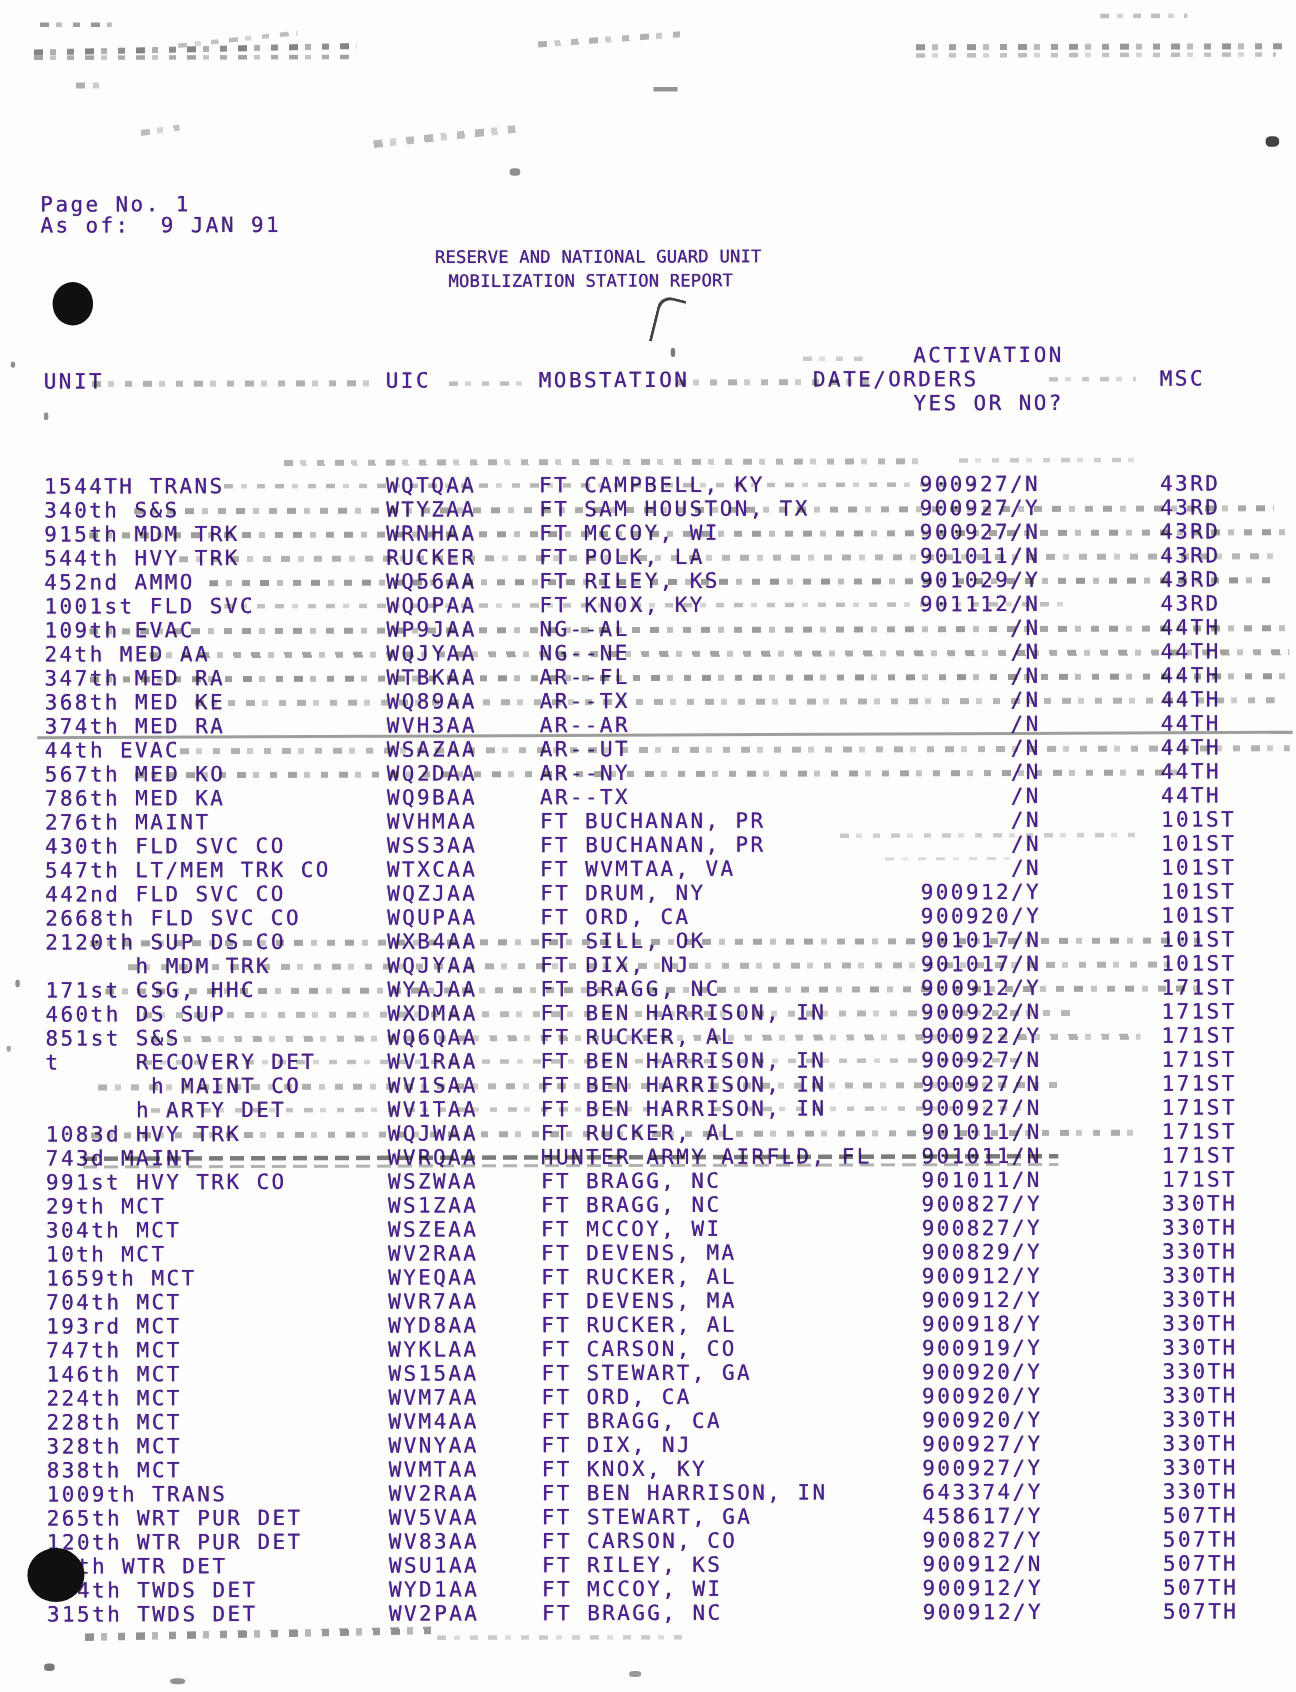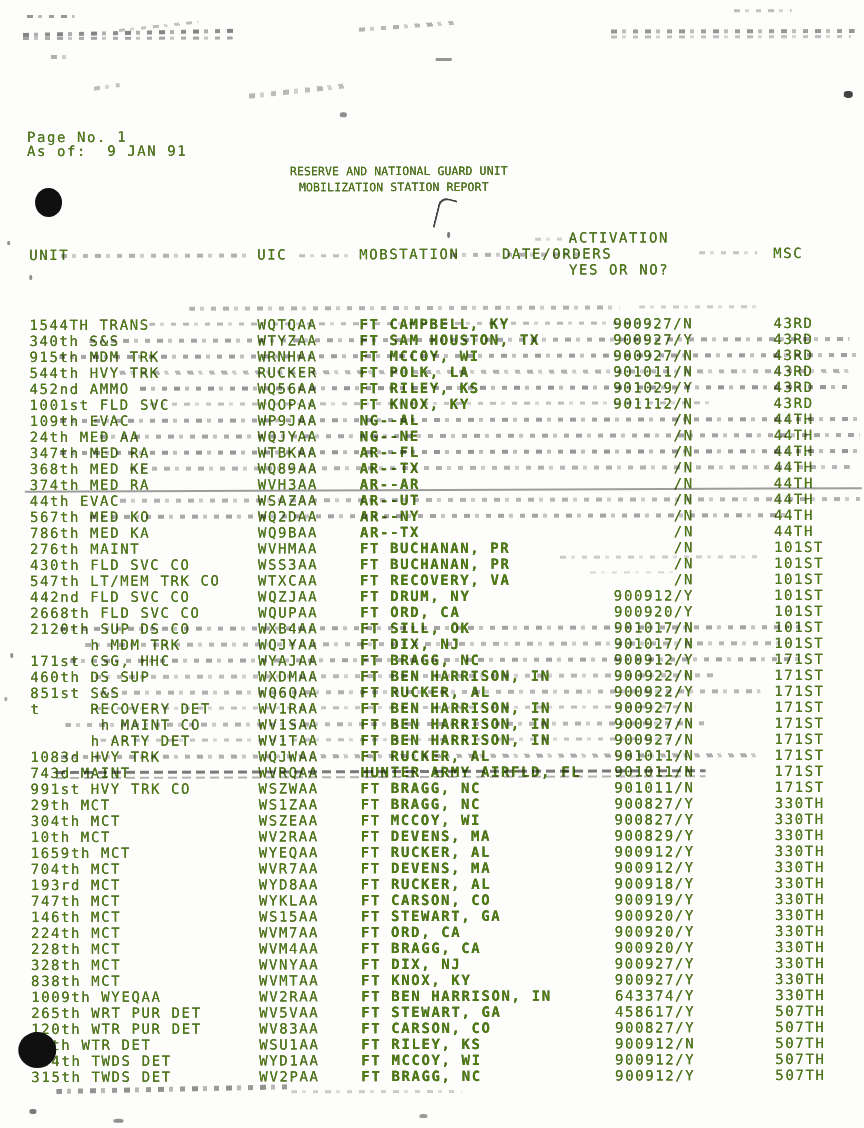--- a/index.html
+++ b/index.html
@@ -2,21 +2,21 @@
 <html><head>
 <meta charset="utf-8">
 <style>
   html,body{margin:0;padding:0;background:#ffffff;}
   .page{
     position:relative;
     width:864px;height:1128px;
     background:#fdfdfc;
     overflow:hidden;
     font-family:"DejaVu Sans Mono","Liberation Mono",monospace;
-    color:#4d7c0f;
+    color:#4c1d95;
   }
   .sheet{position:absolute;inset:0;transform:rotate(-0.15deg);}
   .txt{
     position:absolute;
     font-size:14px;line-height:16px;letter-spacing:1.6px;
     white-space:pre;
     text-shadow:0 0 0.6px rgba(25,25,25,.75);
   }
   .title-line{
     position:absolute;
@@ -26,24 +26,24 @@
   }
   .row{position:absolute;left:0;width:864px;height:16px;}
   .cell{
     position:absolute;top:0;
     font-size:14px;line-height:16px;letter-spacing:1.6px;
     white-space:pre;
     text-shadow:0 0 0.6px rgba(25,25,25,.75);
   }
   .c-unit{left:30px;}
   .c-uic{left:258px;}
-  .c-mobstation{left:360px;font-weight:bold;}
+  .c-mobstation{left:360px;}
   .c-activation{left:470px;width:224px;text-align:right;}
   .c-msc{left:774px;}
-  .hdr-activation{left:446px;width:224px;text-align:right;}
+  .hdr-activation{left:486px;width:224px;text-align:right;}
   
   .art{position:absolute;pointer-events:none;}
   .a-band{background:repeating-linear-gradient(90deg,
       rgba(20,20,20,.55) 0 6px, rgba(20,20,20,0) 6px 11px,
       rgba(20,20,20,.35) 11px 15px, rgba(20,20,20,0) 15px 22px,
       rgba(20,20,20,.5) 22px 27px, rgba(20,20,20,0) 27px 34px);}
   .a-line{background:rgba(20,20,20,.75);}
   .a-dash{background:repeating-linear-gradient(90deg,
       rgba(20,20,20,.8) 0 9px, rgba(20,20,20,0) 9px 14px);}
   .a-dot{background:#101010;border-radius:50%;}
@@ -180,21 +180,21 @@
         <div class="row" style="top: 556px;">
     <span class="cell c-unit">430th FLD SVC CO</span>
     <span class="cell c-uic">WSS3AA</span>
     <span class="cell c-mobstation">FT BUCHANAN, PR</span>
     <span class="cell c-activation">/N</span>
     <span class="cell c-msc">101ST</span>
   </div>
         <div class="row" style="top: 572px;">
     <span class="cell c-unit">547th LT/MEM TRK CO</span>
     <span class="cell c-uic">WTXCAA</span>
-    <span class="cell c-mobstation">FT RECOVERY, VA</span>
+    <span class="cell c-mobstation">FT WVMTAA, VA</span>
     <span class="cell c-activation">/N</span>
     <span class="cell c-msc">101ST</span>
   </div>
         <div class="row" style="top: 588px;">
     <span class="cell c-unit">442nd FLD SVC CO</span>
     <span class="cell c-uic">WQZJAA</span>
     <span class="cell c-mobstation">FT DRUM, NY</span>
     <span class="cell c-activation">900912/Y</span>
     <span class="cell c-msc">101ST</span>
   </div>
@@ -360,21 +360,21 @@
     <span class="cell c-msc">330TH</span>
   </div>
         <div class="row" style="top: 972px;">
     <span class="cell c-unit">838th MCT</span>
     <span class="cell c-uic">WVMTAA</span>
     <span class="cell c-mobstation">FT KNOX, KY</span>
     <span class="cell c-activation">900927/Y</span>
     <span class="cell c-msc">330TH</span>
   </div>
         <div class="row" style="top: 988px;">
-    <span class="cell c-unit">1009th WYEQAA</span>
+    <span class="cell c-unit">1009th TRANS</span>
     <span class="cell c-uic">WV2RAA</span>
     <span class="cell c-mobstation">FT BEN HARRISON, IN</span>
     <span class="cell c-activation">643374/Y</span>
     <span class="cell c-msc">330TH</span>
   </div>
         <div class="row" style="top: 1004px;">
     <span class="cell c-unit">265th WRT PUR DET</span>
     <span class="cell c-uic">WV5VAA</span>
     <span class="cell c-mobstation">FT STEWART, GA</span>
     <span class="cell c-activation">458617/Y</span>

